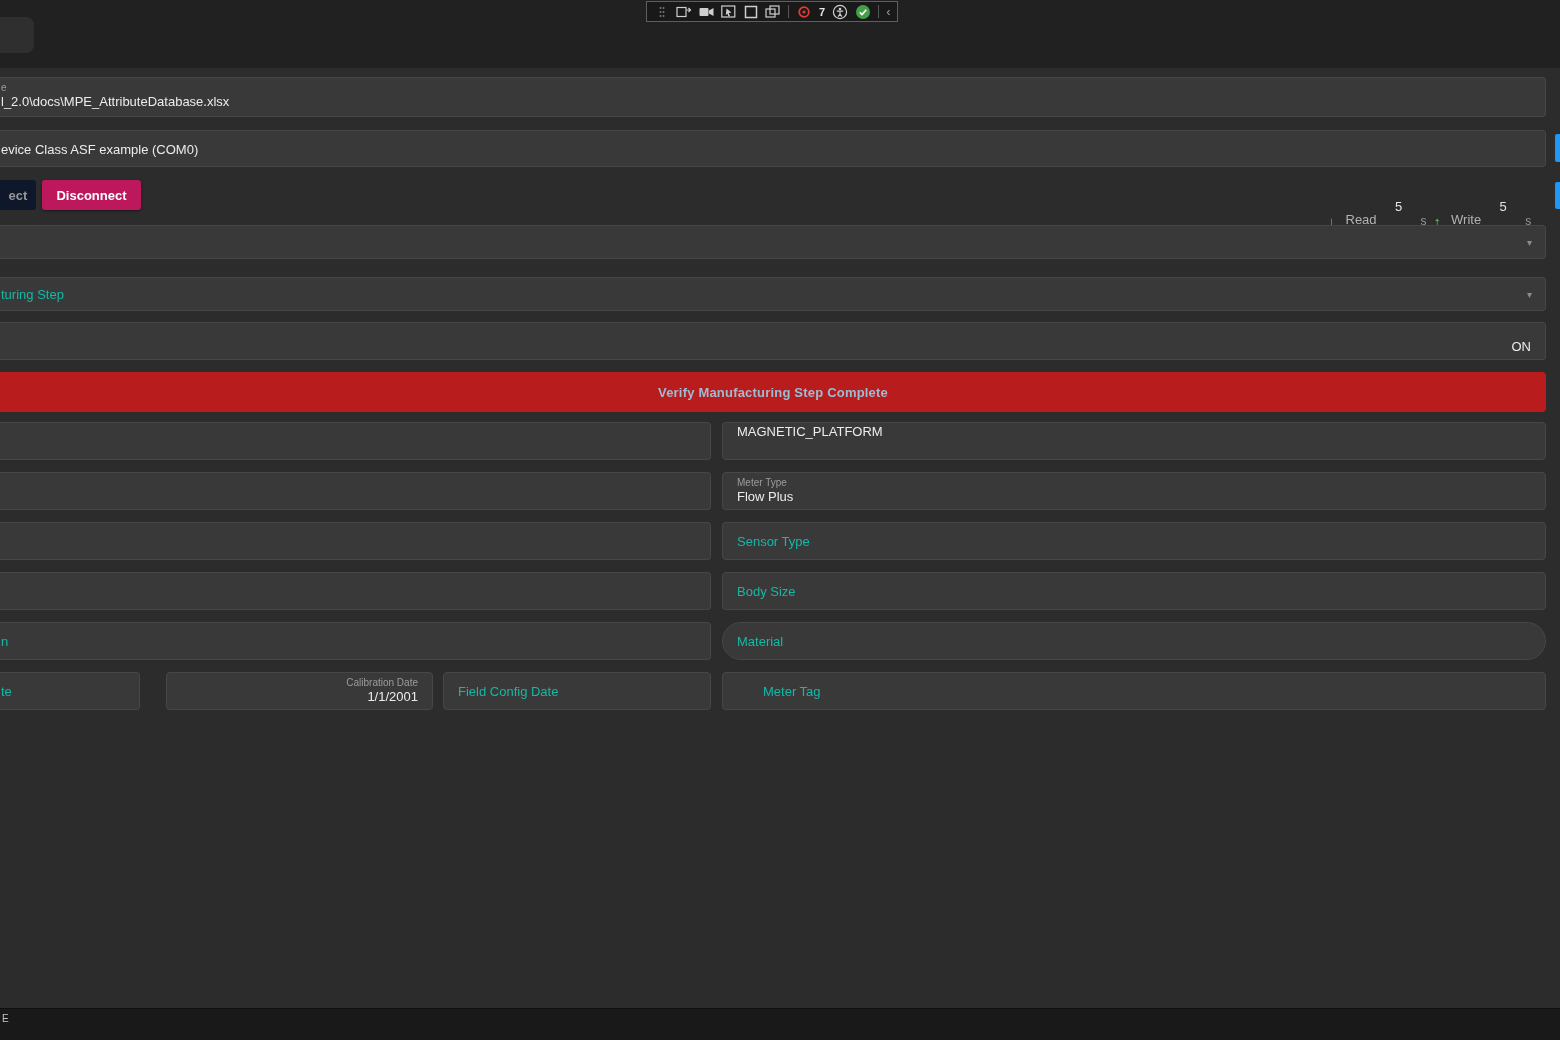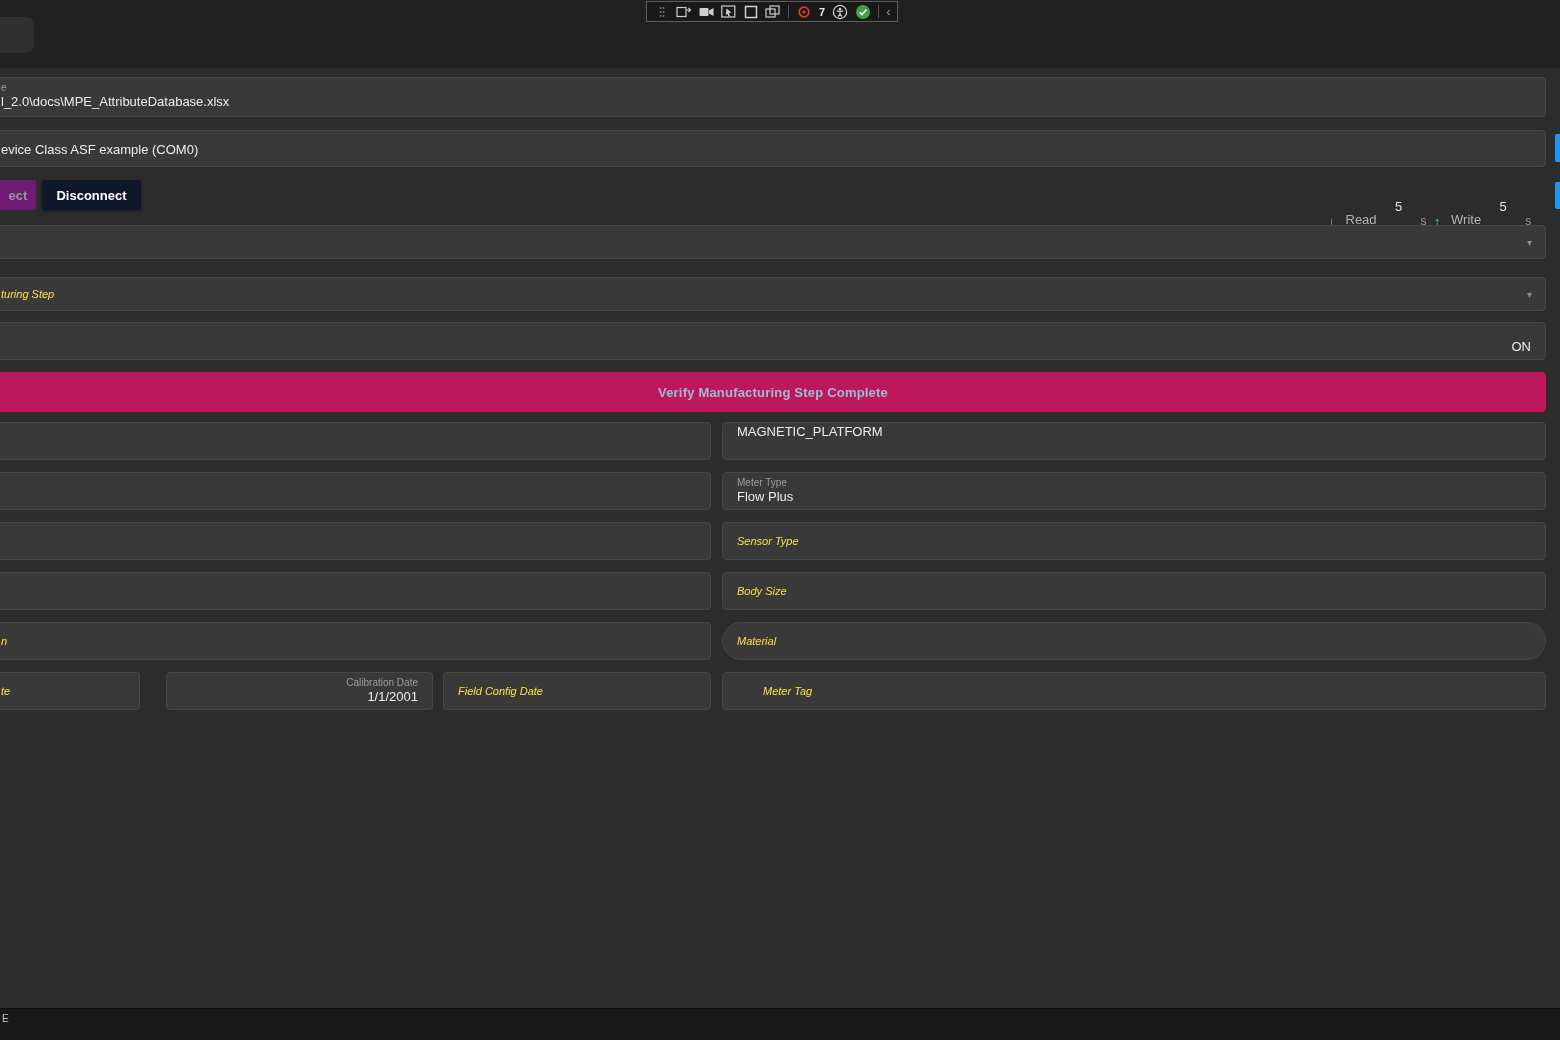--- a/index.html
+++ b/index.html
@@ -27,33 +27,33 @@
   .capbar .chevtxt { color:#9a9a9a; font-size:13px; line-height:13px; }
 
   
   .field {
     position:absolute; background:#393939;
     border:1px solid #474747; border-radius:4px;
   }
   .cutl { border-left:none; border-top-left-radius:0; border-bottom-left-radius:0; }
   .flabel { height:15px; font-size:10px; color:#9c9c9c; line-height:10px; padding:5px 14px 0 14px; white-space:nowrap; overflow:hidden; }
   .fvalue { font-size:13px; color:#ececec; line-height:15px; padding:1px 14px 0 14px; white-space:nowrap; overflow:hidden; }
-  .fph { position:absolute; top:50%; transform:translateY(-50%); font-size:11px; color:#fde047; padding-left:14px; white-space:nowrap;font-style:italic; }
+  .fph { position:absolute; top:50%; transform:translateY(-50%); font-size:13px; color:#14b8a6; padding-left:14px; white-space:nowrap; }
   .fcenter { position:absolute; top:50%; transform:translateY(-50%); font-size:13px; color:#ececec; padding-left:14px; white-space:nowrap; }
   .pl0 { padding-left:1px !important; }
   .ddchev { position:absolute; right:13px; top:50%; transform:translateY(-50%); color:#8c8c8c; font-size:10px; }
 
   
   .btn { position:absolute; border:none; border-radius:3px; font-weight:700; font-size:13px; font-family:inherit; cursor:pointer; }
-  .btn-dark { background:#701a75; color:#979797; border-radius:0 3px 3px 0; }
-  .btn-blue { background:#0f172a; color:#ffffff; box-shadow:0 1px 3px rgba(0,0,0,.45); }
+  .btn-dark { background:#0f172a; color:#979797; border-radius:0 3px 3px 0; }
+  .btn-blue { background:#be185d; color:#ffffff; box-shadow:0 1px 3px rgba(0,0,0,.45); }
 
   .verify {
     position:absolute; left:0; top:372px; width:1546px; height:40px;
-    background:#be185d; border:none; border-radius:0 4px 4px 0;
+    background:#b91c1c; border:none; border-radius:0 4px 4px 0;
     color:#9cbcd4; font-size:13px; font-weight:700; font-family:inherit;
     display:flex; align-items:center; justify-content:center; cursor:pointer; letter-spacing:.2px;
   }
 
   
   .rw { position:absolute; top:186px; left:1328px; display:flex; align-items:flex-end; gap:7px; }
   .rw .arrow { font-size:15px; font-weight:700; line-height:22px; color:#66bb6a; }
   .rw .grp { display:flex; align-items:center; gap:10px; border-bottom:1px solid #606060; padding:0 3px 5px 3px; }
   .rw .lbl { color:#b3b3b3; font-size:13px;margin-top:26px; }
   .rw .val { color:#e4e4e4; font-size:13px; width:24px; text-align:center; }

